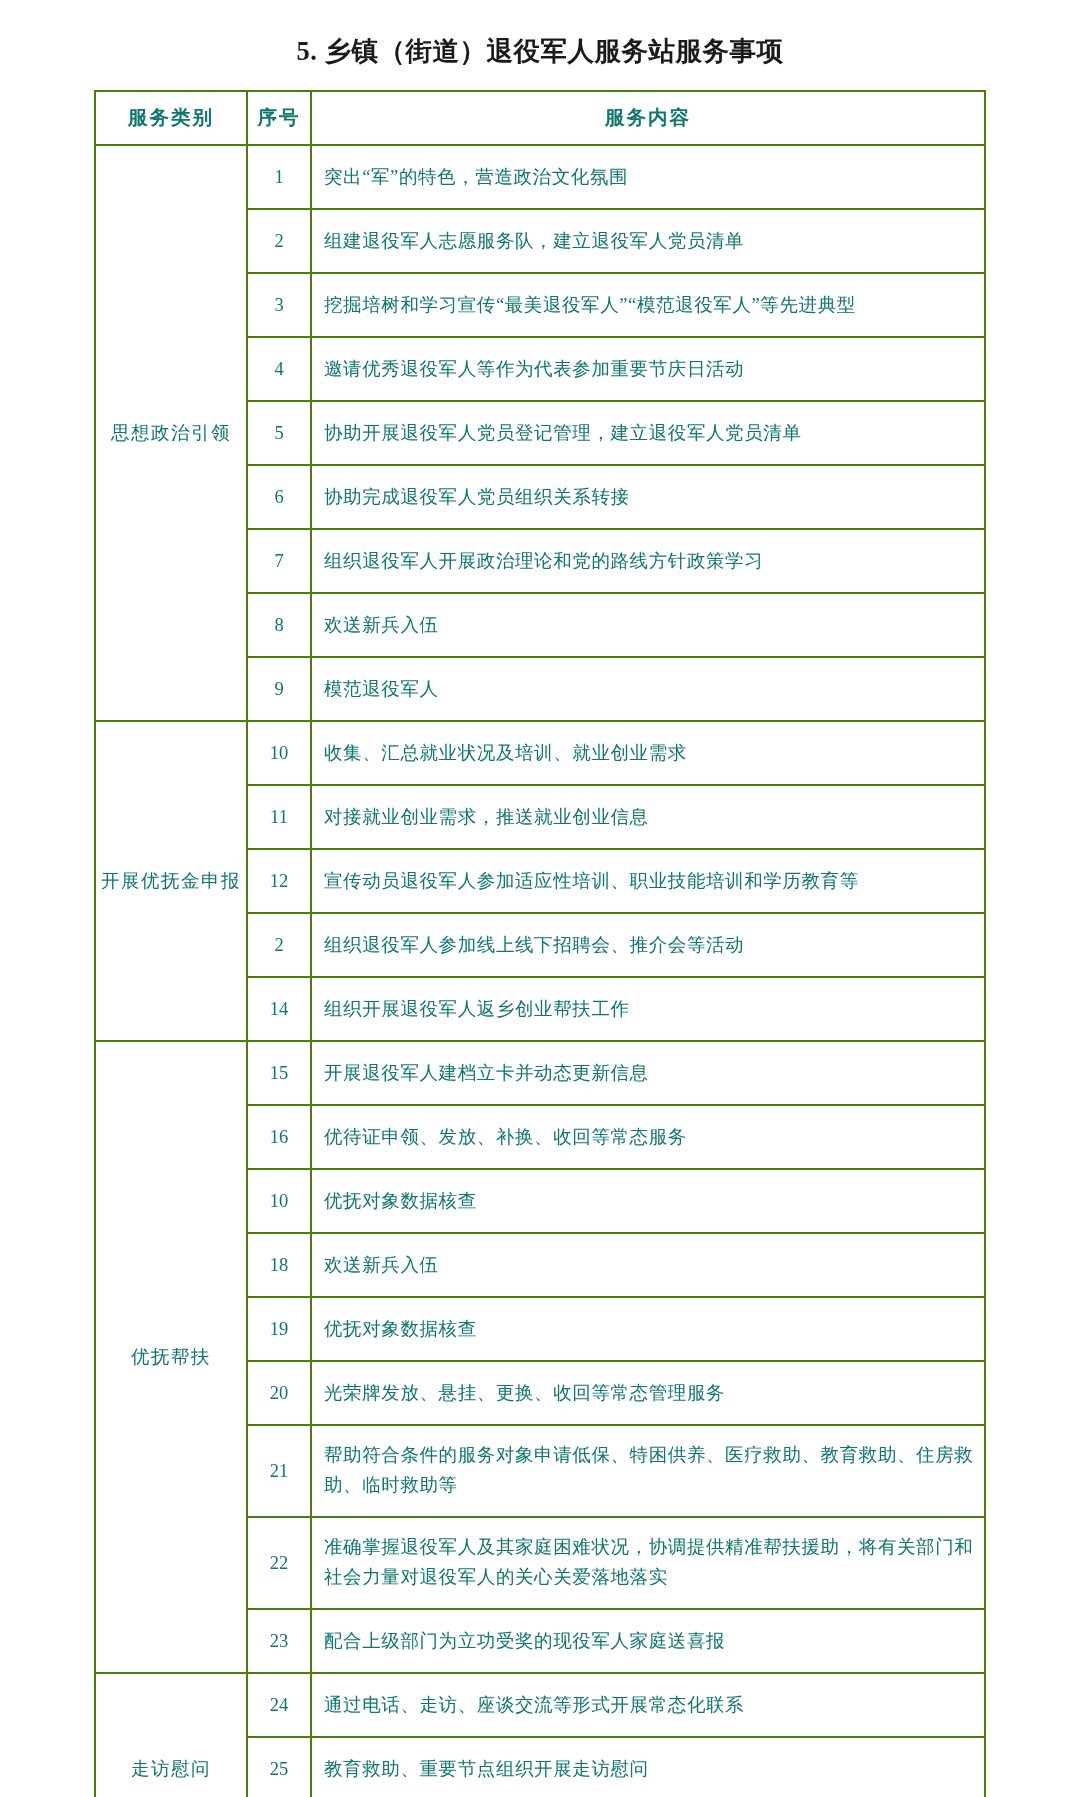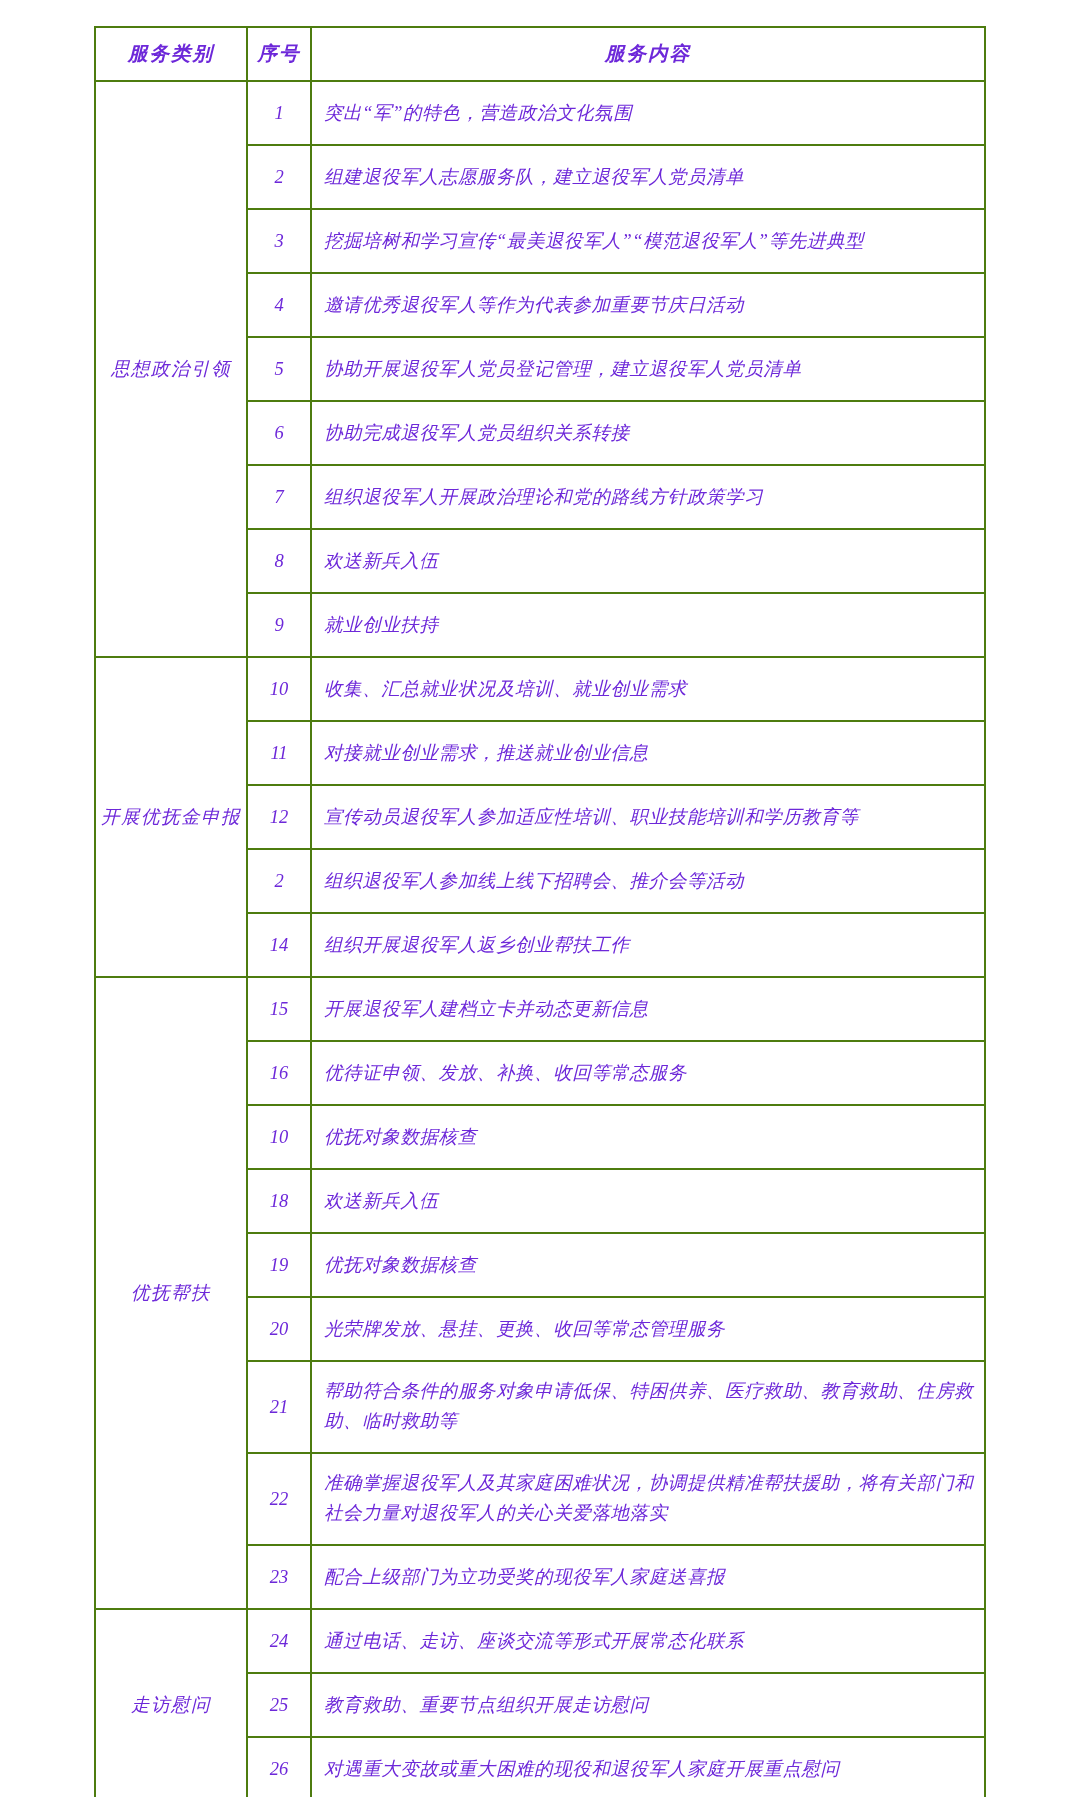--- a/index.html
+++ b/index.html
@@ -40,24 +40,23 @@
   }
   table.svc-table col.c-cat  { width: 152px; }
   table.svc-table col.c-no   { width: 64px; }
   table.svc-table col.c-body { width: 674px; }
 
   table.svc-table th,
   table.svc-table td {
     border: 2px solid #4d7c0f;
     font-size: 18.5px;
     line-height: 1.55;
-    color: #6d28d9;
+    color: #0f766e;
     vertical-align: middle;
     font-family: "Liberation Serif", "DejaVu Serif", serif;
-    font-style: italic;
   }
   table.svc-table thead th {
     text-align: center;
     font-weight: bold;
     height: 44px;
     padding: 4px 6px;
     letter-spacing: 2px;
     font-size: 19.5px;
   }
   td.cat-cell {
@@ -97,20 +96,21 @@
   table.svc-table thead tr th {
     border-top-width: 2px;
     border-bottom-width: 2px;
   }
 </style>
 </head>
 <body>
 
 <div class="page">
 
+  <h1 class="doc-title">5. 乡镇（街道）退役军人服务站服务事项</h1>
 
   <table class="svc-table">
     <colgroup>
       <col class="c-cat">
       <col class="c-no">
       <col class="c-body">
     </colgroup>
     <thead>
       <tr>
         <th>服务类别</th>
@@ -147,21 +147,21 @@
         <tr class="row-std">
           <td class="no-cell">7</td>
           <td class="body-cell">组织退役军人开展政治理论和党的路线方针政策学习</td>
         </tr>
         <tr class="row-std">
           <td class="no-cell">8</td>
           <td class="body-cell">欢送新兵入伍</td>
         </tr>
         <tr class="row-std">
           <td class="no-cell">9</td>
-          <td class="body-cell">就业创业扶持</td>
+          <td class="body-cell">模范退役军人</td>
         </tr>
         <tr class="row-std">
           <td class="cat-cell" rowspan="5">开展优抚金申报</td>
           <td class="no-cell">10</td>
           <td class="body-cell">收集、汇总就业状况及培训、就业创业需求</td>
         </tr>
         <tr class="row-std">
           <td class="no-cell">11</td>
           <td class="body-cell">对接就业创业需求，推送就业创业信息</td>
         </tr>

